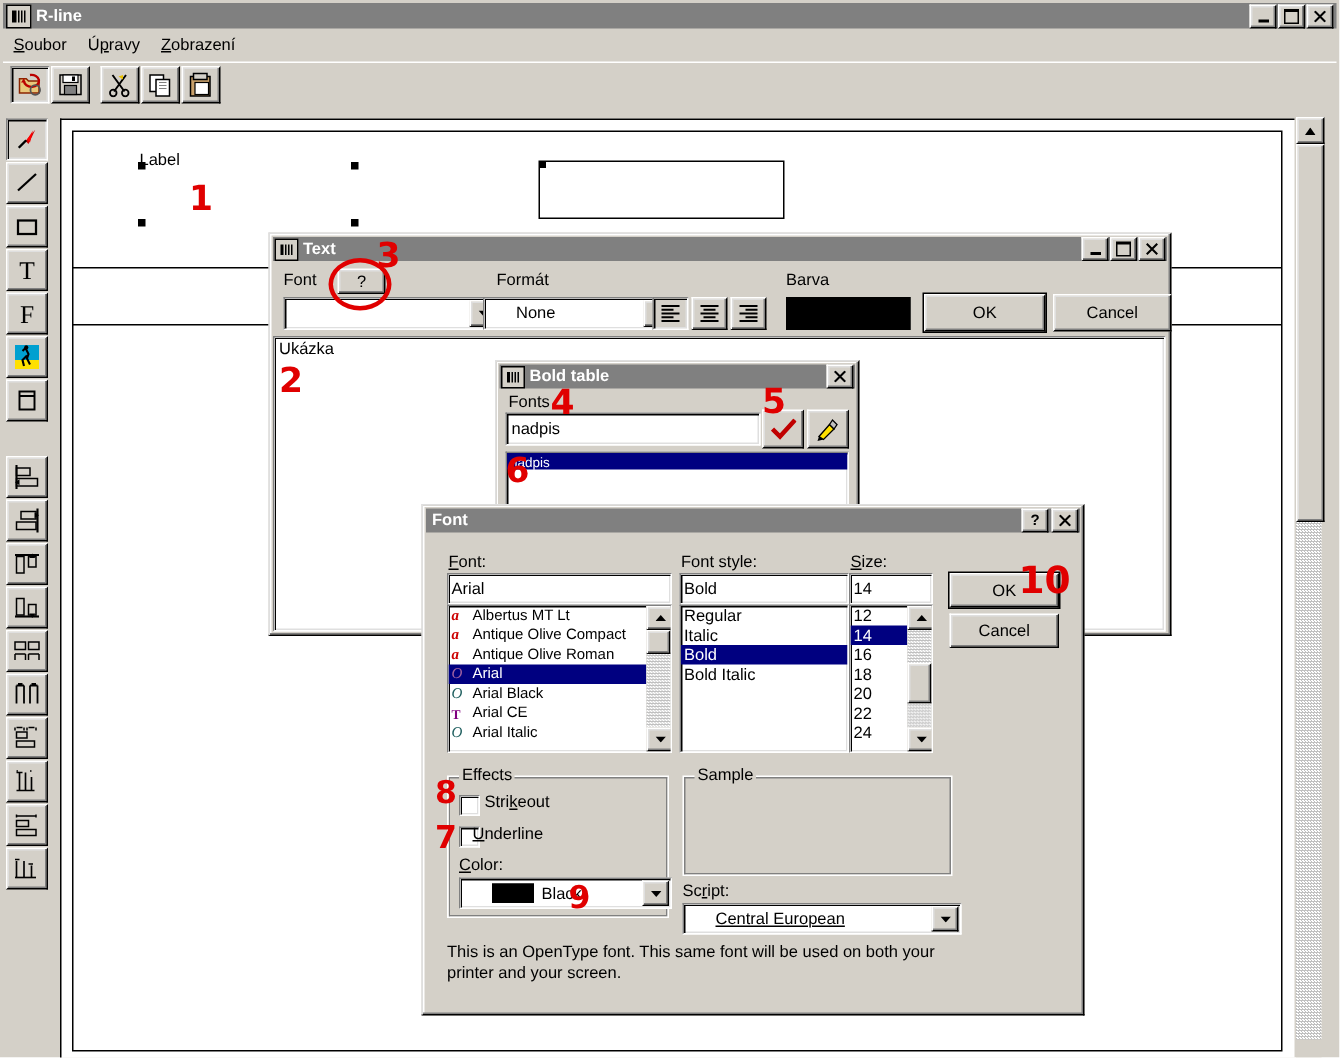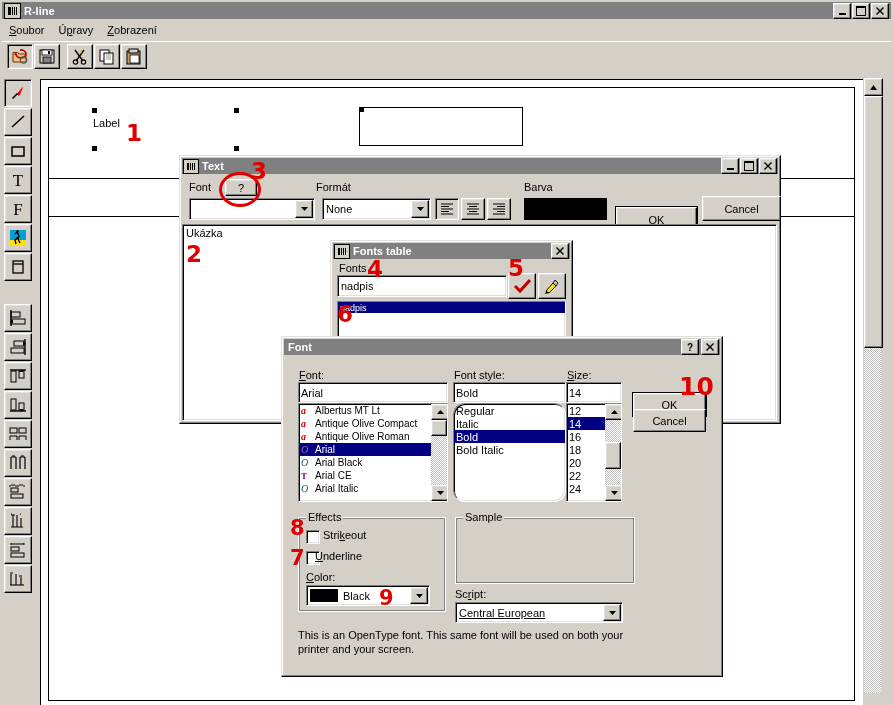--- a/index.html
+++ b/index.html
@@ -18,21 +18,21 @@
     box-shadow: inset 1px 1px 0 #000000, inset -1px -1px 0 #dfdfdf;
   }
   .btn{
     background:#d4d0c8;
     border-top:1px solid #ffffff;border-left:1px solid #ffffff;
     border-right:1px solid #000000;border-bottom:1px solid #000000;
     box-shadow: inset -1px -1px 0 #808080, inset 1px 1px 0 #dfdfdf;
     display:flex;align-items:center;justify-content:center;
     font-size:11px;color:#000;cursor:default;user-select:none;
   }
-  .btn.def{ outline:1px solid #000; outline-offset:0px;margin-top:11px; }
+  .btn.def{ outline:1px solid #000; outline-offset:0px; }
   .grp{ border:1px solid #ffffff; box-shadow: inset 1px 1px 0 #808080, inset -1px -1px 0 #808080; }
 
   
   #app-window{left:0;top:0;width:893px;height:705px;background:#d4d0c8;}
   #titlebar{
     left:2px;top:2px;width:889px;height:17px;
     background:#808080;color:#ffffff;display:flex;align-items:center;
     font-weight:bold;font-size:11px;
   }
   #titlebar .tb-icon{width:15px;height:14px;margin-left:2px;margin-right:3px;
@@ -99,21 +99,21 @@
     display:flex;align-items:center;font-weight:bold;font-size:11px;}
   .dlg-title .ic{width:14px;height:13px;margin-left:1px;margin-right:3px;background:#d4d0c8;
     border:1px solid #000;display:flex;align-items:center;justify-content:center;font-size:8px;color:#000;font-weight:normal;}
 
   .lbl{font-size:11px;color:#000;}
   .lbl u{text-decoration:underline;}
 
   .combo{display:flex;align-items:center;background:#fff;
     border-top:1px solid #808080;border-left:1px solid #808080;
     border-right:1px solid #ffffff;border-bottom:1px solid #ffffff;
-    box-shadow: inset 1px 1px 0 #000, inset -1px -1px 0 #dfdfdf;}
+    box-shadow: inset 1px 1px 0 #000, inset -1px -1px 0 #dfdfdf; padding-left: 18px;}
   .combo .txt{flex:1;padding-left:3px;font-size:11px;white-space:nowrap;overflow:hidden;}
   .combo .arrow{width:16px;align-self:stretch;margin:1px;background:#d4d0c8;
     border-top:1px solid #ffffff;border-left:1px solid #ffffff;
     border-right:1px solid #000;border-bottom:1px solid #000;
     box-shadow: inset -1px -1px 0 #808080, inset 1px 1px 0 #dfdfdf;
     display:flex;align-items:center;justify-content:center;}
 
   .listbox{background:#fff;overflow:hidden;
     border-top:1px solid #808080;border-left:1px solid #808080;
     border-right:1px solid #ffffff;border-bottom:1px solid #ffffff;
@@ -335,21 +335,21 @@
         </svg>
     </div>
   </div>
 
   <div id="canvas-area" class="abs">
 
     <div class="abs" style="left:7px;top:7px;width:805px;height:612px;border:1px solid #000;background:#fff;"></div>
     <div class="abs" style="left:7px;top:98px;width:806px;height:1px;background:#000;"></div>
     <div class="abs" style="left:7px;top:136px;width:806px;height:1px;background:#000;"></div>
 
-    <div class="abs" style="left:52px;top:37px;font-size:11px;color:#000;">Label</div>
+    <div class="abs" style="left:52px;top:21px;font-size:11px;color:#000;">Label</div>
 
     <div class="abs" style="left:51px;top:28px;width:5px;height:5px;background:#000;"></div>
     <div class="abs" style="left:51px;top:66px;width:5px;height:5px;background:#000;"></div>
     <div class="abs" style="left:193px;top:28px;width:5px;height:5px;background:#000;"></div>
     <div class="abs" style="left:193px;top:66px;width:5px;height:5px;background:#000;"></div>
 
     <div class="abs" style="left:318px;top:27px;width:162px;height:37px;border:1px solid #000;background:#fff;">
       <div class="abs" style="left:0px;top:0px;width:4px;height:4px;background:#000;"></div>
     </div>
   </div>
@@ -399,21 +399,21 @@
     </div>
     <div class="abs combo" style="left:6px;top:21px;width:124px;height:20px;">
       <span class="txt"></span>
       <div class="arrow">
           <svg width="7" height="4" viewBox="0 0 7 4">
             <path d="M0,0 L7,0 L3.5,4 Z" fill="#000"></path>
           </svg>
         </div>
     </div>
 
-    <span class="abs lbl" style="left:133px;top:4px;">Formát</span>
+    <span class="abs lbl" style="left:148px;top:4px;">Formát</span>
     <div class="abs combo" style="left:139px;top:21px;width:107px;height:20px;">
       <span class="txt">None</span>
       <div class="arrow">
           <svg width="7" height="4" viewBox="0 0 7 4">
             <path d="M0,0 L7,0 L3.5,4 Z" fill="#000"></path>
           </svg>
         </div>
     </div>
 
     <div class="abs" style="left:252px;top:21px;display:flex;gap:2px;">
@@ -454,21 +454,21 @@
   <div class="dlg-title">
     <div class="ic">
       <svg width="10" height="9" viewBox="0 0 10 9">
           <rect x="0" y="0" width="10" height="9" fill="#d4d0c8"></rect>
           <rect x="1" y="1" width="2" height="7" fill="#000"></rect>
           <rect x="4" y="1" width="1" height="7" fill="#000"></rect>
           <rect x="6" y="1" width="1" height="7" fill="#000"></rect>
           <rect x="8" y="1" width="1" height="7" fill="#000"></rect>
         </svg>
     </div>
-    <span>Fonts table</span>
+    <span>Bold table</span>
     <div style="margin-left:auto;padding-right:1px;">
       <div class="sysbtn">
         <svg width="8" height="8" viewBox="0 0 8 8">
             <path d="M0.5,0.5 L7.5,7.5 M7.5,0.5 L0.5,7.5" stroke="#000" stroke-width="1.4"></path>
           </svg>
       </div>
     </div>
   </div>
 
   <span class="abs lbl" style="left:8px;top:21px;">Fonts</span>
@@ -559,21 +559,21 @@
             <path d="M0,0 L7,0 L3.5,4 Z" fill="#000"></path>
           </svg>
         </div>
     </div>
   </div>
 
   <span class="abs lbl" style="left:172px;top:32px;">Font style:</span>
   <div class="abs field" style="left:171px;top:45px;width:111px;height:19px;display:flex;align-items:center;">
     <span style="padding-left:2px;font-size:11px;">Bold</span>
   </div>
-  <div class="abs listbox" style="left:171px;top:66px;width:111px;height:97px;border-radius:12px;">
+  <div class="abs listbox" style="left:171px;top:66px;width:111px;height:97px;">
     <div class="li" style="height:13px;font-size:11px;">Regular</div>
     <div class="li" style="height:13px;font-size:11px;">Italic</div>
     <div class="li sel" style="height:13px;font-size:11px;">Bold</div>
     <div class="li" style="height:13px;font-size:11px;">Bold Italic</div>
   </div>
 
   <span class="abs lbl" style="left:285px;top:32px;"><u>S</u>ize:</span>
   <div class="abs field" style="left:284px;top:45px;width:54px;height:19px;display:flex;align-items:center;">
     <span style="padding-left:2px;font-size:11px;">14</span>
   </div>

